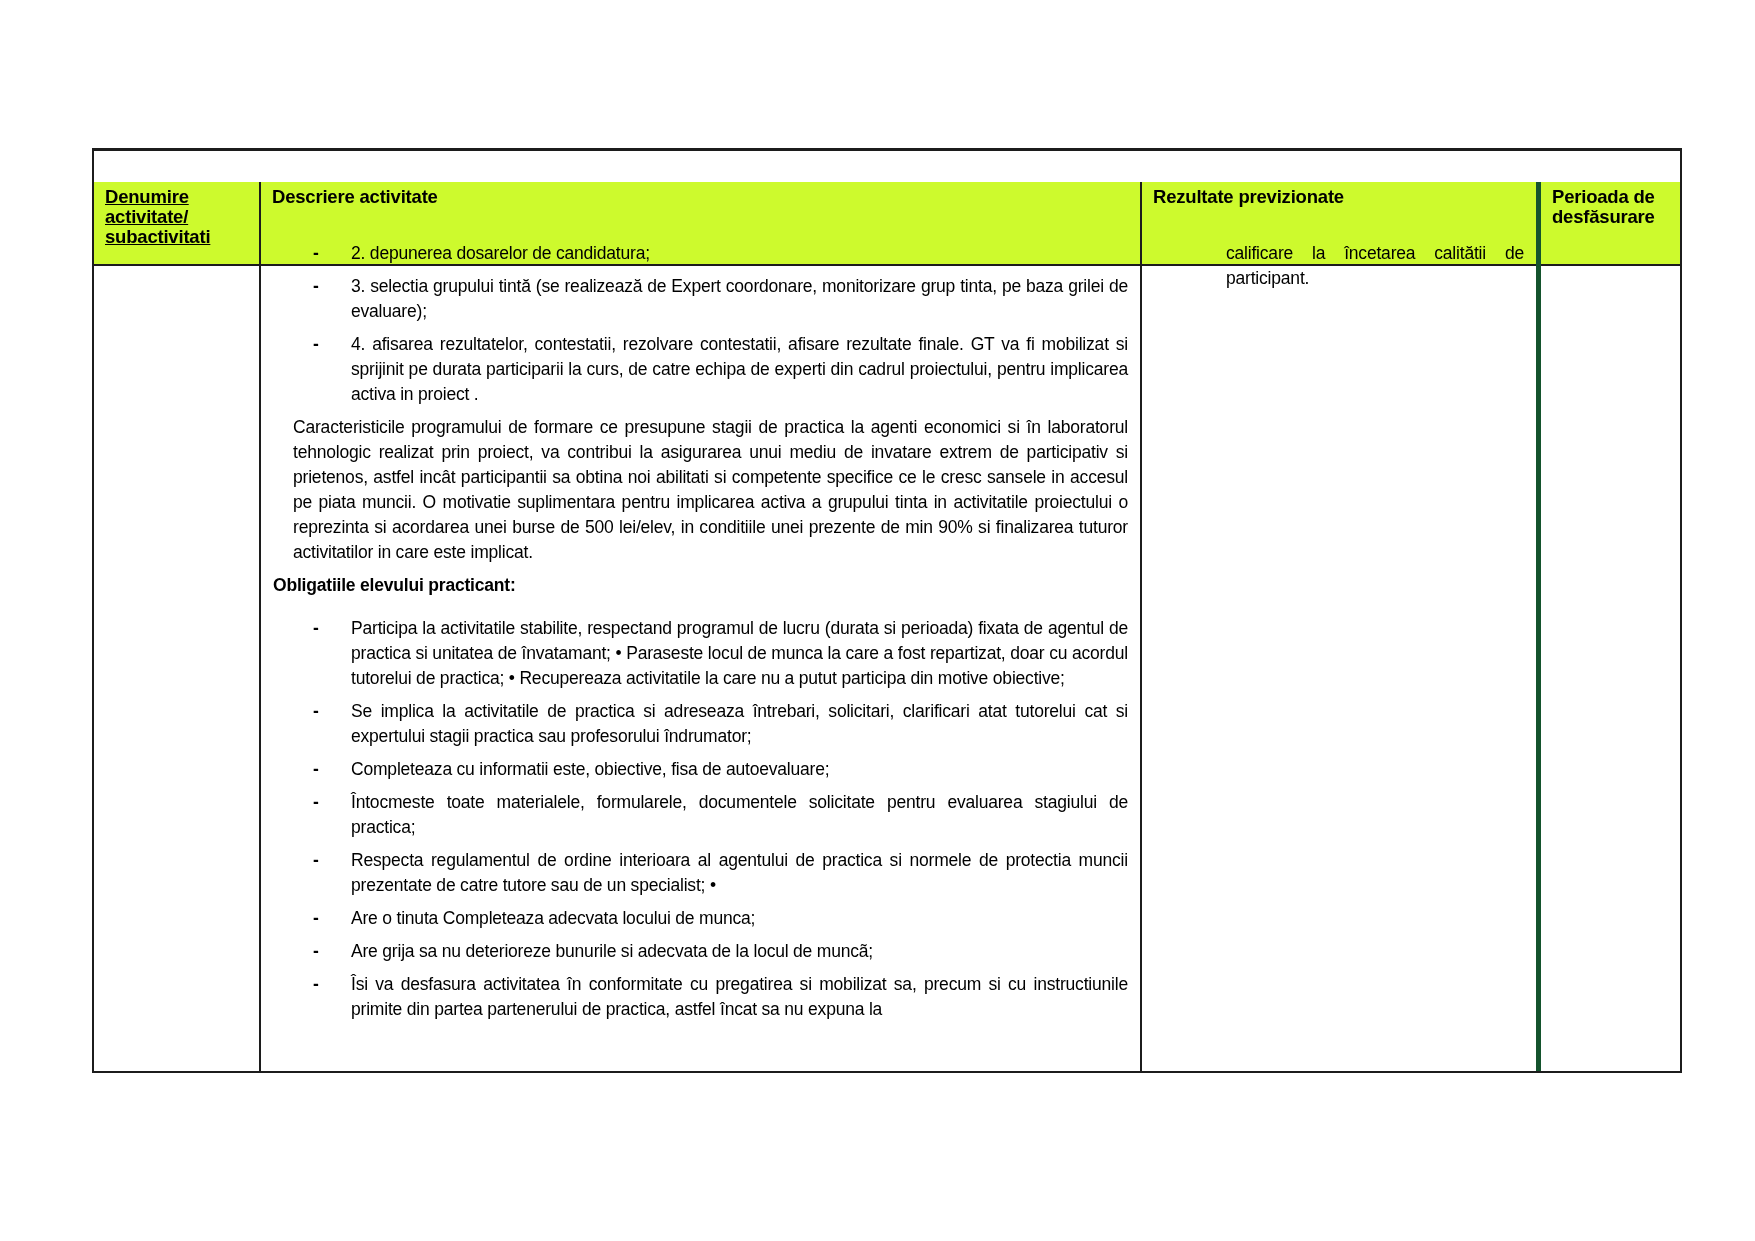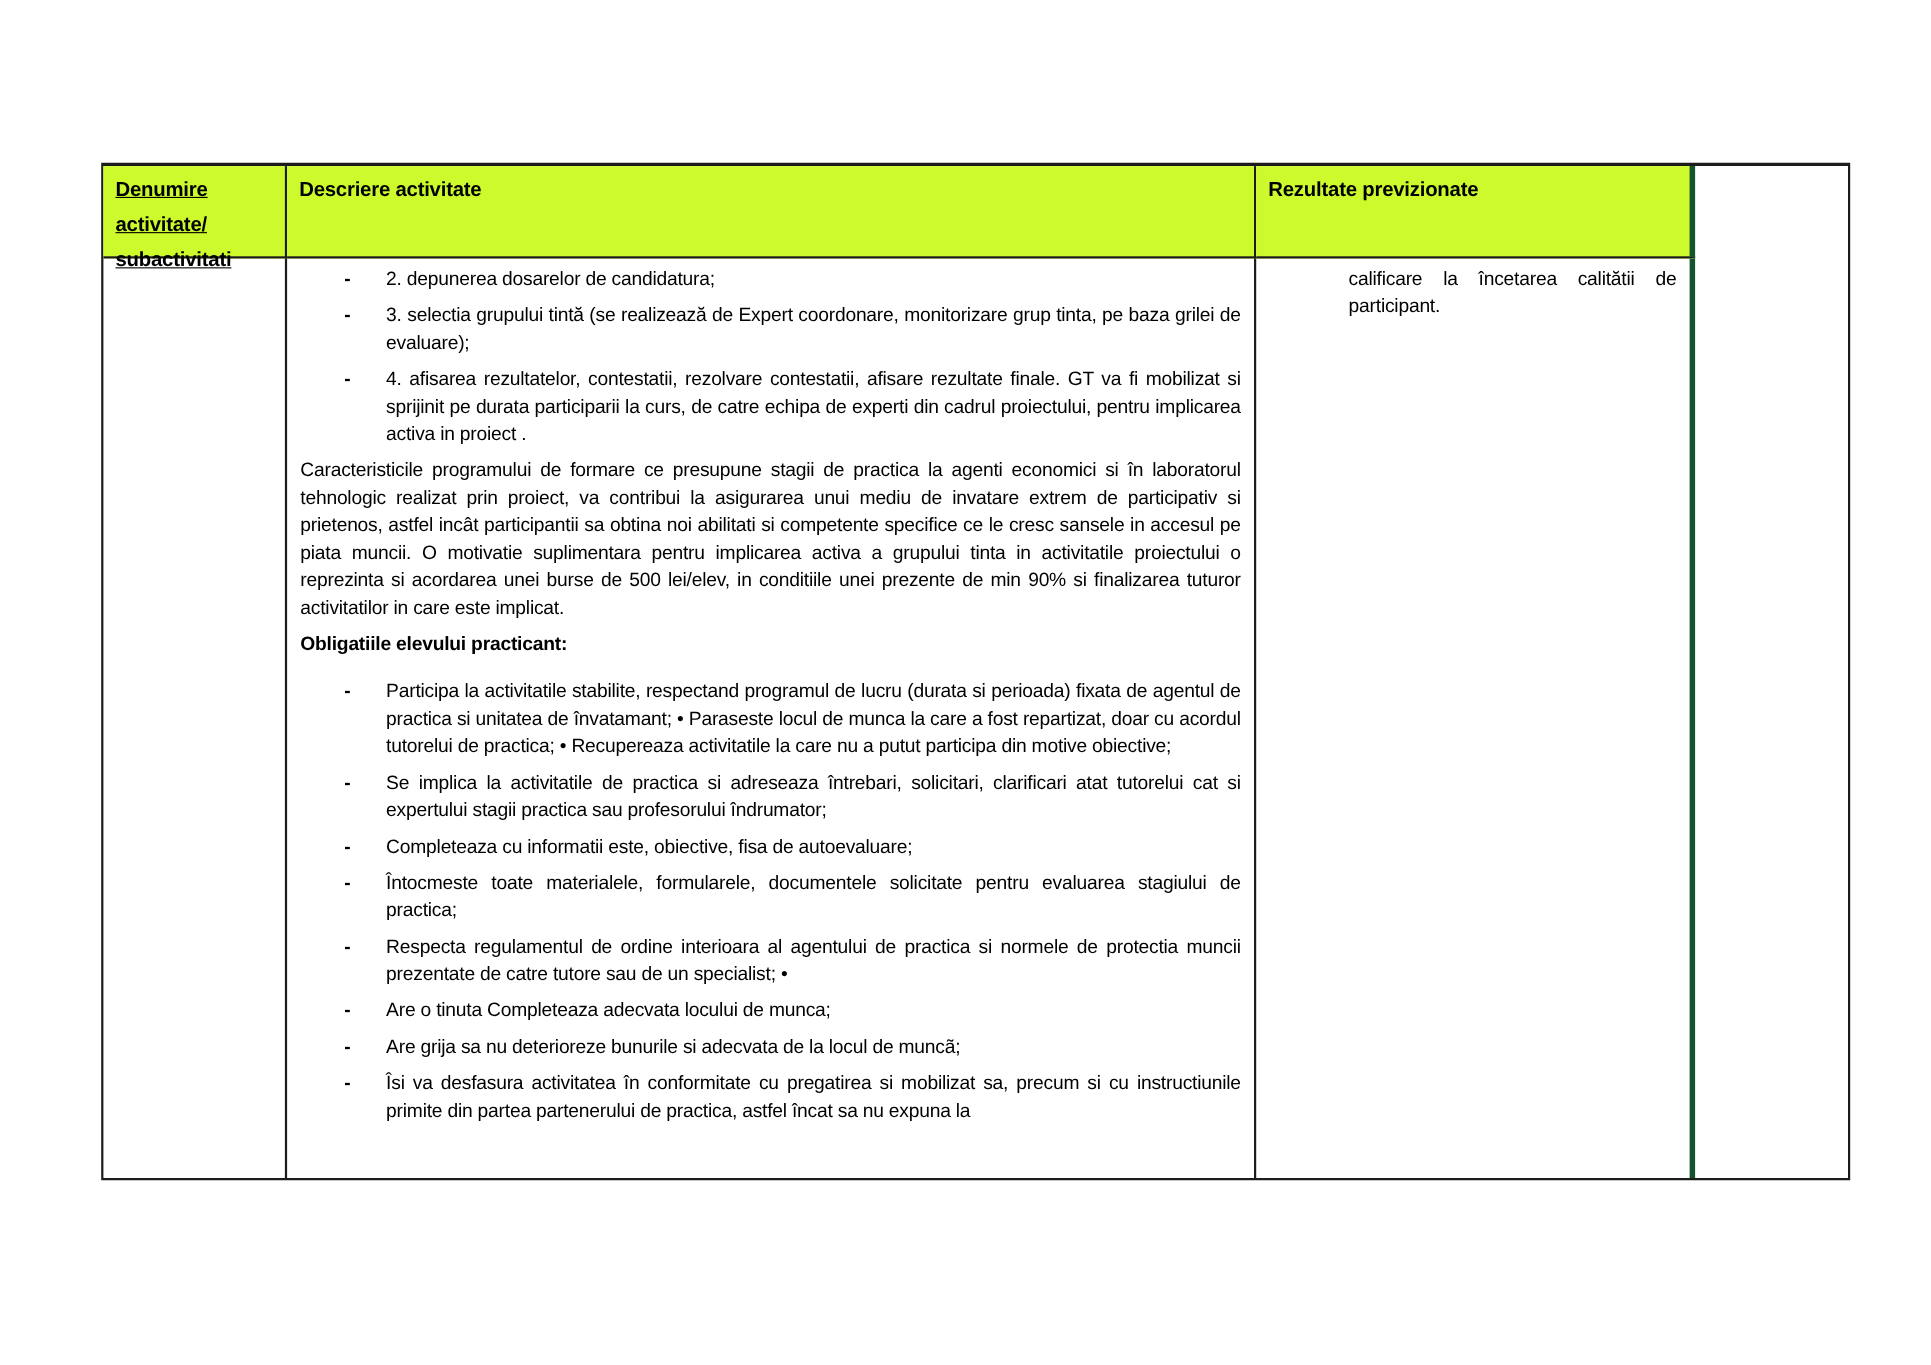--- a/index.html
+++ b/index.html
@@ -27,38 +27,39 @@
   .body-row { flex:1 1 auto; overflow:hidden; }
   .cell { height:100%; }
   .c1 { width:167px; flex:0 0 167px; border-right:2px solid #1c1c1c; }
   .c2 { width:881px; flex:0 0 881px; border-right:2px solid #1c1c1c; }
   .c3 { width:399px; flex:0 0 399px; border-right:5px solid #14532d; }
   .c4 { width:143px; flex:1 1 auto; }
   .header-cell {
     background:#cdfa2d;
     font-weight:bold;
     font-size:18.5px;
-    line-height:32px;
+    line-height:20px;
     letter-spacing:-0.2px;
     padding:5px 11px;
     border-bottom:2px solid #1c1c1c;
+    margin-top:31px;
   }
   .header-cell.underlined .hdr-text { text-decoration:underline; }
   .body-cell {
     font-size:17.5px;
     line-height:25px;
     letter-spacing:-0.2px;
     padding:6px 12px 0 12px;
   }
   .body-cell.c1, .body-cell.c4 { padding:0; }
   .b-item { display:flex; margin-bottom:8px; }
   .b-item .pad { flex:0 0 40px; }
   .b-item .marker { flex:0 0 38px; font-weight:bold; }
   .b-item .text { flex:1 1 auto; text-align:justify; }
-  .para { text-align:justify; margin-bottom:8px; }
+  .para { text-align:justify; margin-bottom:8px;margin-left:20px; }
   .subheading { font-weight:bold; margin-bottom:18px; }
   .hang {
     padding-left:72px;
     text-align:justify;
   }
 </style>
 </head>
 <body>
 
 <div class="page">
@@ -66,20 +67,23 @@
 
     <div class="row header-row">
       <div class="cell c1 header-cell underlined">
         <span class="hdr-text">Denumire activitate/ subactivitati</span>
       </div>
       <div class="cell c2 header-cell">
         <span class="hdr-text">Descriere activitate</span>
       </div>
       <div class="cell c3 header-cell">
         <span class="hdr-text">Rezultate previzionate</span>
+      </div>
+      <div class="cell c4 header-cell">
+        <span class="hdr-text">Perioada de desfăsurare</span>
       </div>
     </div>
 
     <div class="row body-row">
       <div class="cell c1 body-cell"></div>
 
       <div class="cell c2 body-cell">
 
         <div class="b-item">
           <span class="pad"></span>

